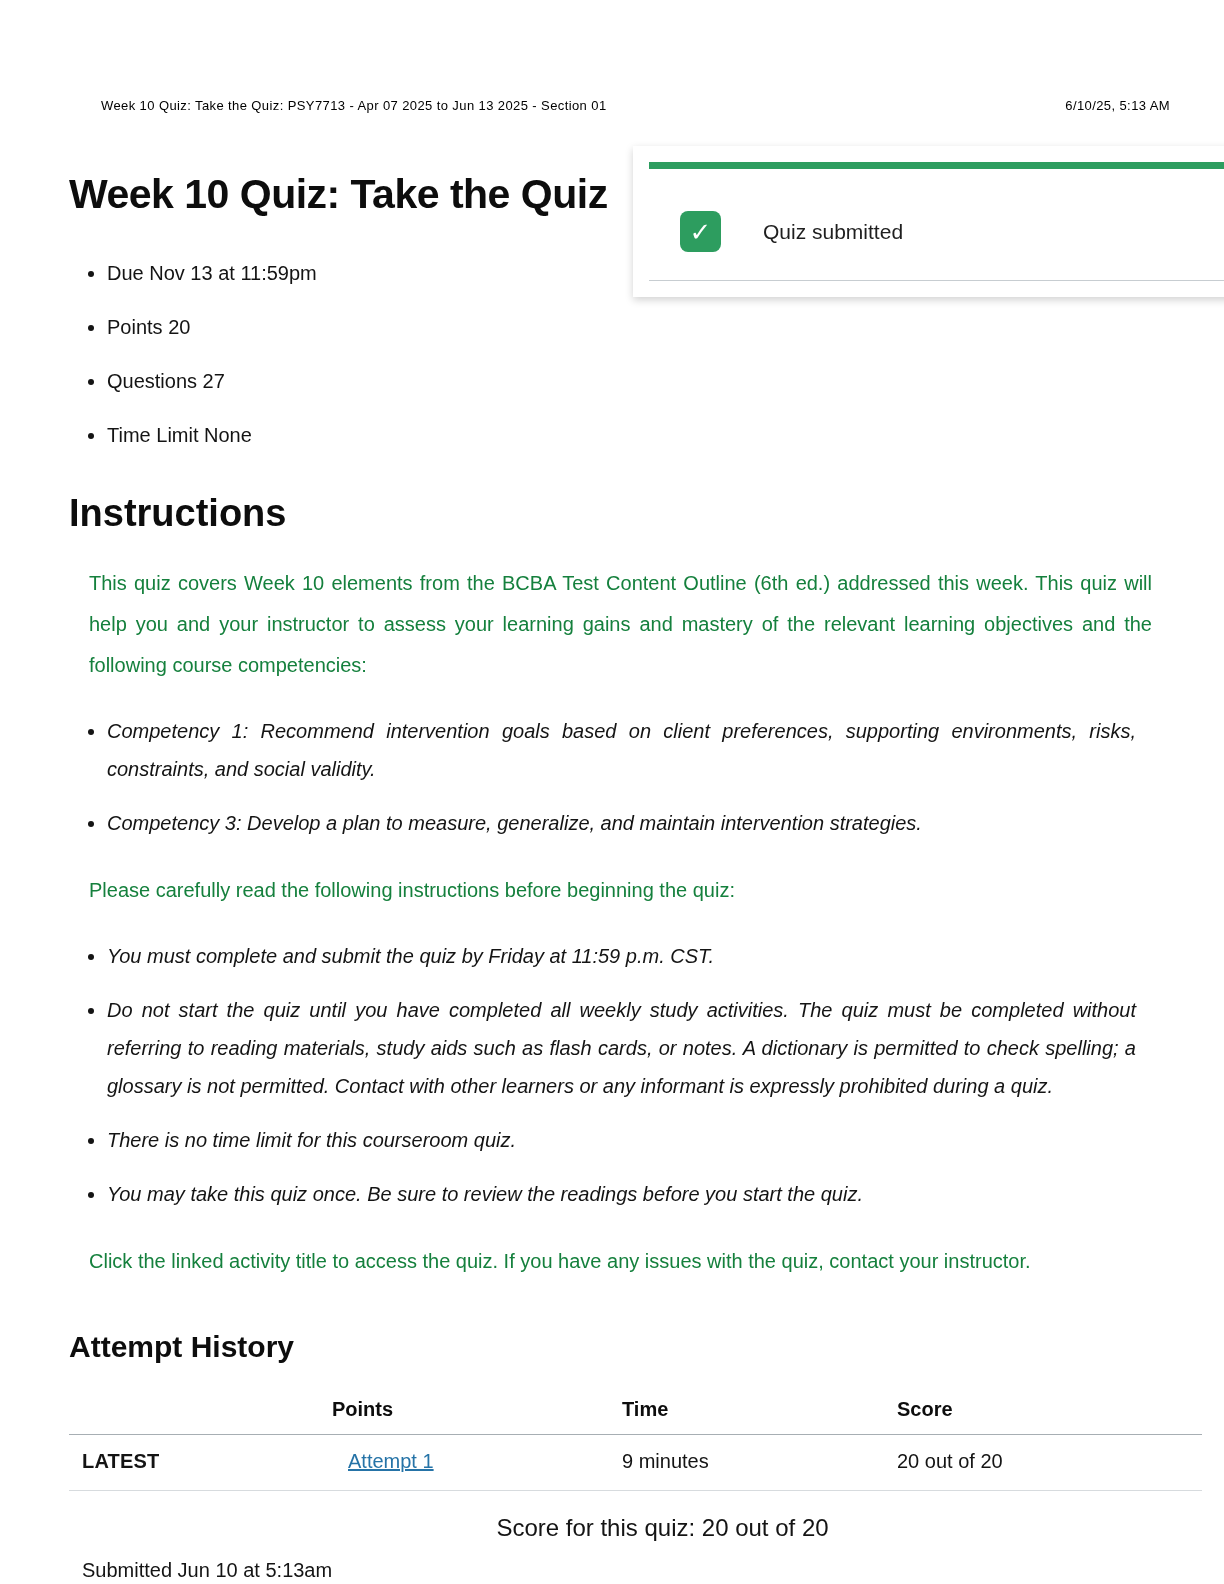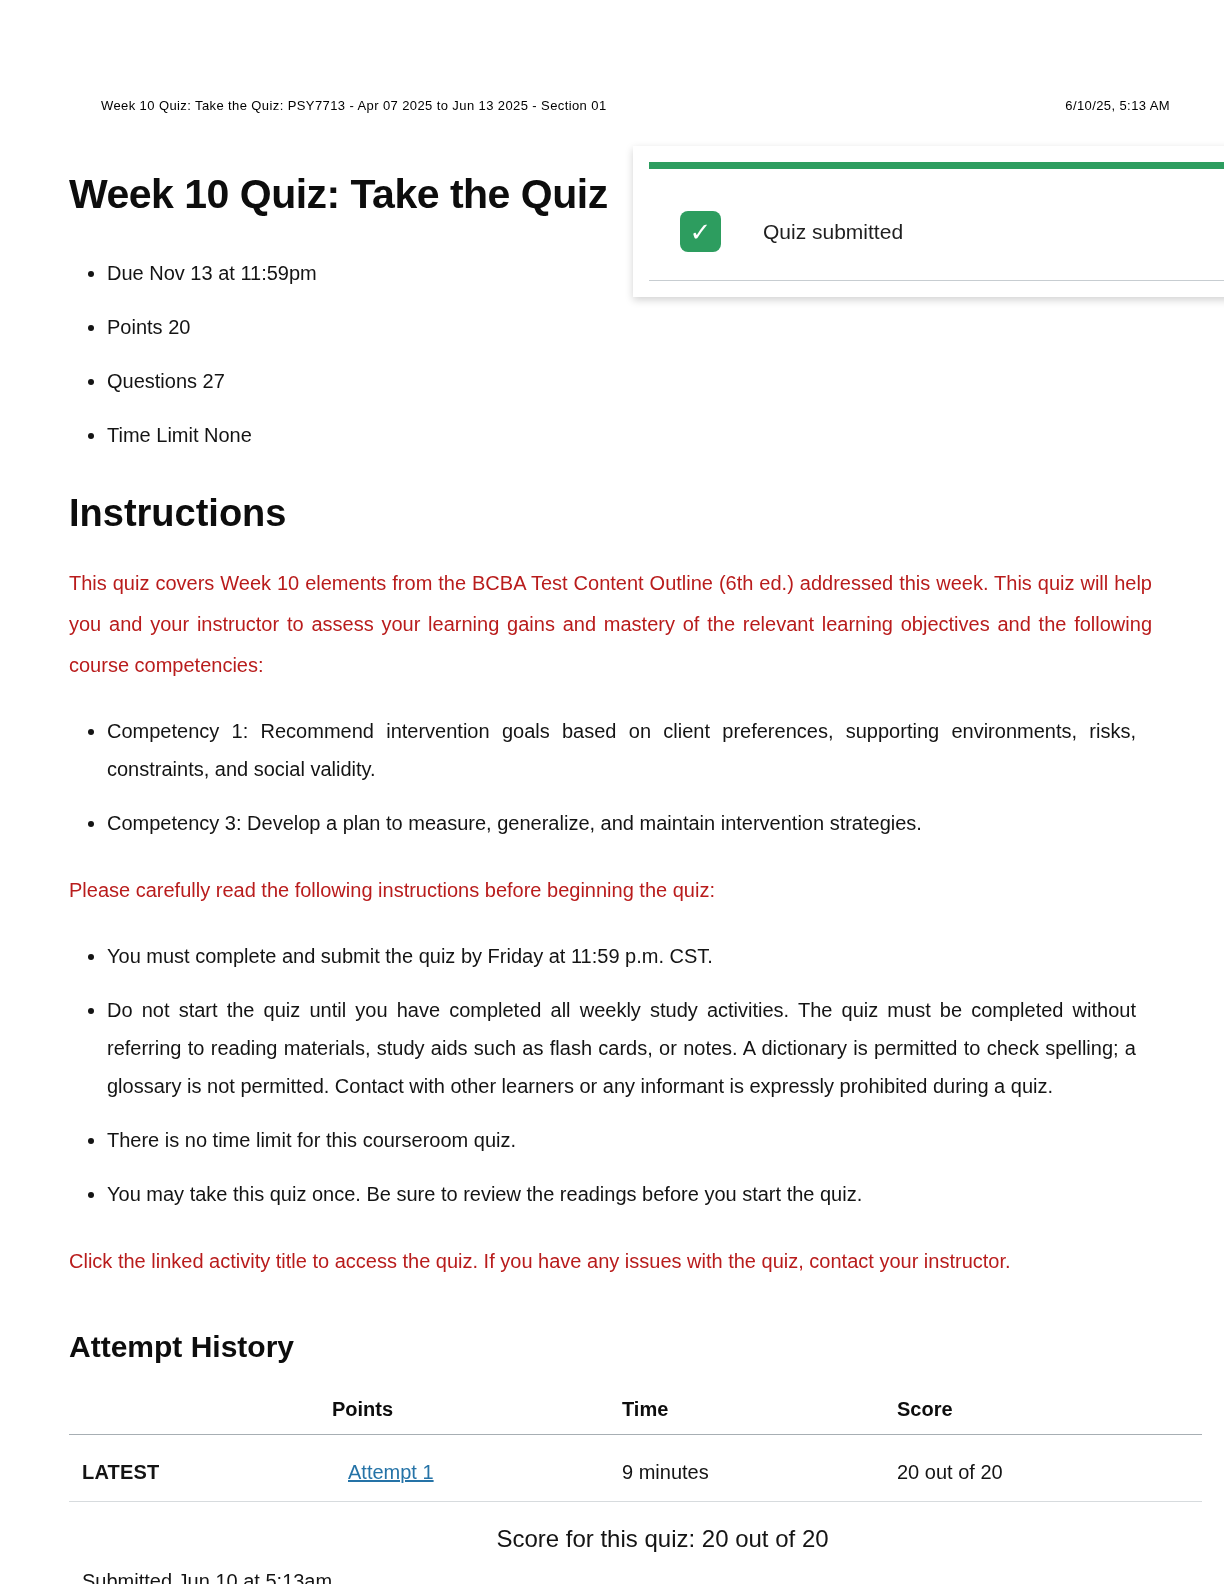--- a/index.html
+++ b/index.html
@@ -56,46 +56,46 @@
   h2.instructions-heading {
     margin:38px 0 0 37px;
     font-size:38px; font-weight:bold; color:#0d0d0d;
   }
   h2.attempt-heading {
     margin:48px 18px 0 37px;
     font-size:30px; font-weight:bold; color:#0d0d0d;
   }
 
   p.body-text {
-    margin:28px 104px 0 37px;
-    font-size:20px; line-height:41px; text-align:justify; color:#b91c1c;
+    margin:28px 104px 0 57px;
+    font-size:20px; line-height:41px; text-align:justify; color:#15803d;
   }
 
   ul.body-list {
     margin:26px 104px 0 37px; padding-left:22px;
     list-style:disc;
   }
   ul.body-list li {
-    font-size:20px; line-height:38px; text-align:justify; color:#141414;
+    font-size:20px; line-height:38px; text-align:justify; color:#141414;font-style:italic;
   }
 
   
   table.attempt-table {
     margin:24px 0 0 37px;
     width:1133px;
     border-collapse:collapse;
   }
   table.attempt-table th {
     text-align:left; font-size:20px; font-weight:bold; color:#0d0d0d;
     padding:10px 0 13px 0;
     border-bottom:1px solid #a7aeb3;
   }
   table.attempt-table td {
     font-size:20px; color:#141414;
-    padding:26px 0 17px 0;
+    padding:15px 0 17px 0;
     border-bottom:1px solid #d7dbde;
   }
   .row-label { font-weight:bold; font-size:18px; padding-left:13px !important; letter-spacing:0.2px; }
   a.attempt-link { text-decoration:underline; font-size:20px; }
 
   p.score-line { margin:20px 0 8px 37px; font-size:24px; line-height:34px;text-align:center; }
   p.submitted-line { margin:0 0 0 50px; font-size:20px; line-height:34px; }
 </style>
 </head>
 <body>

